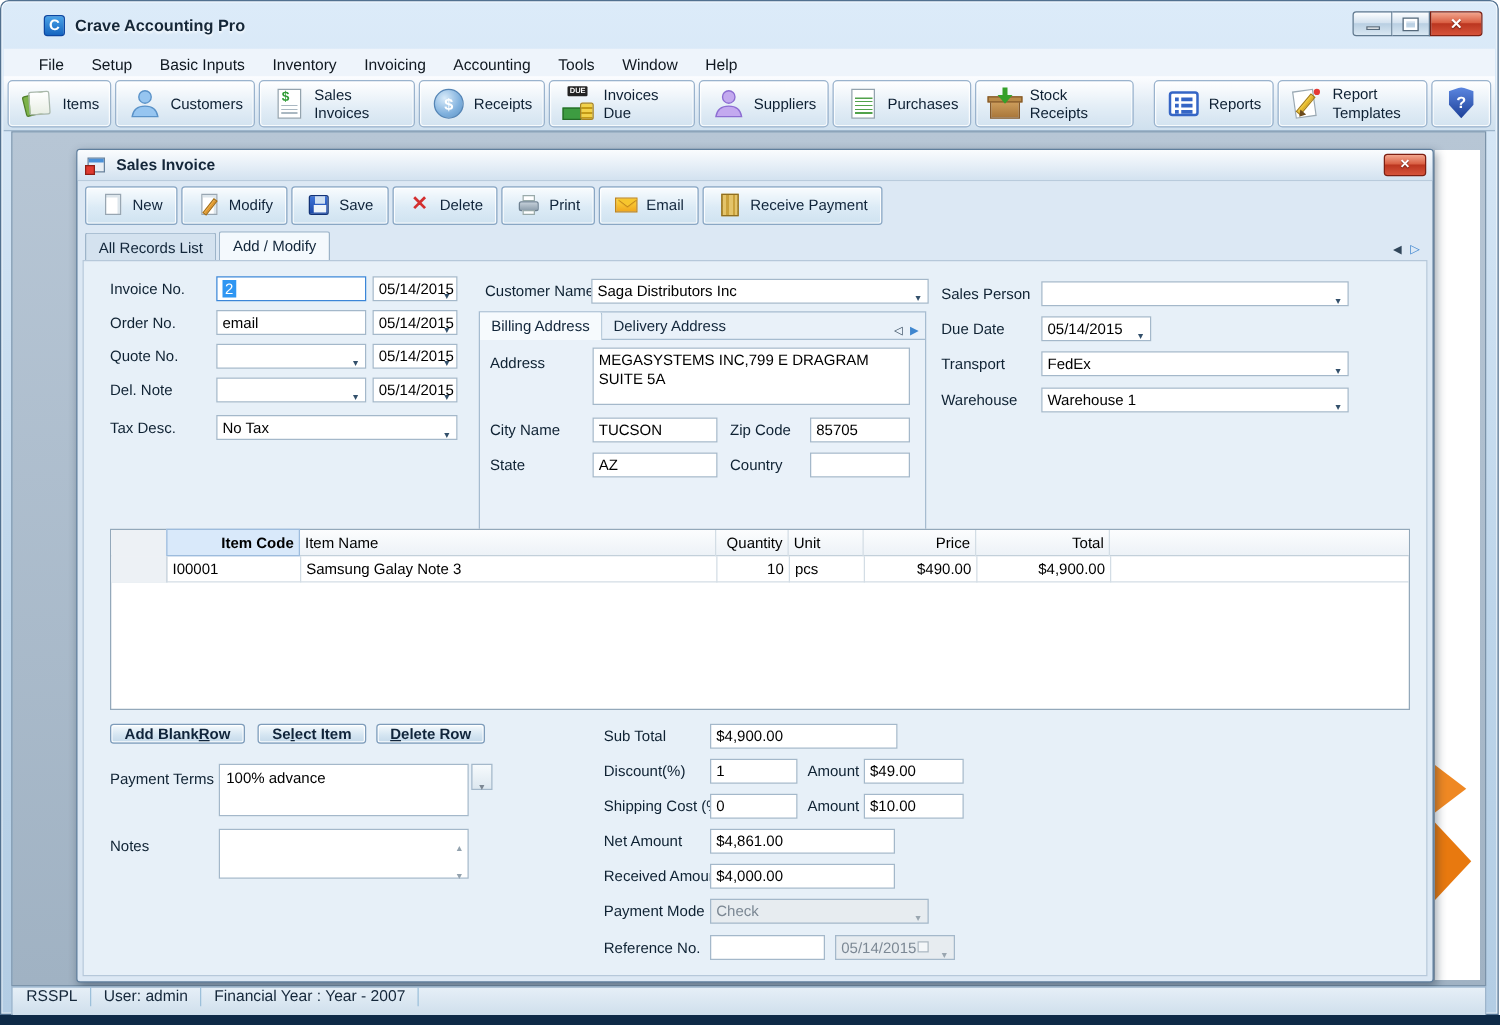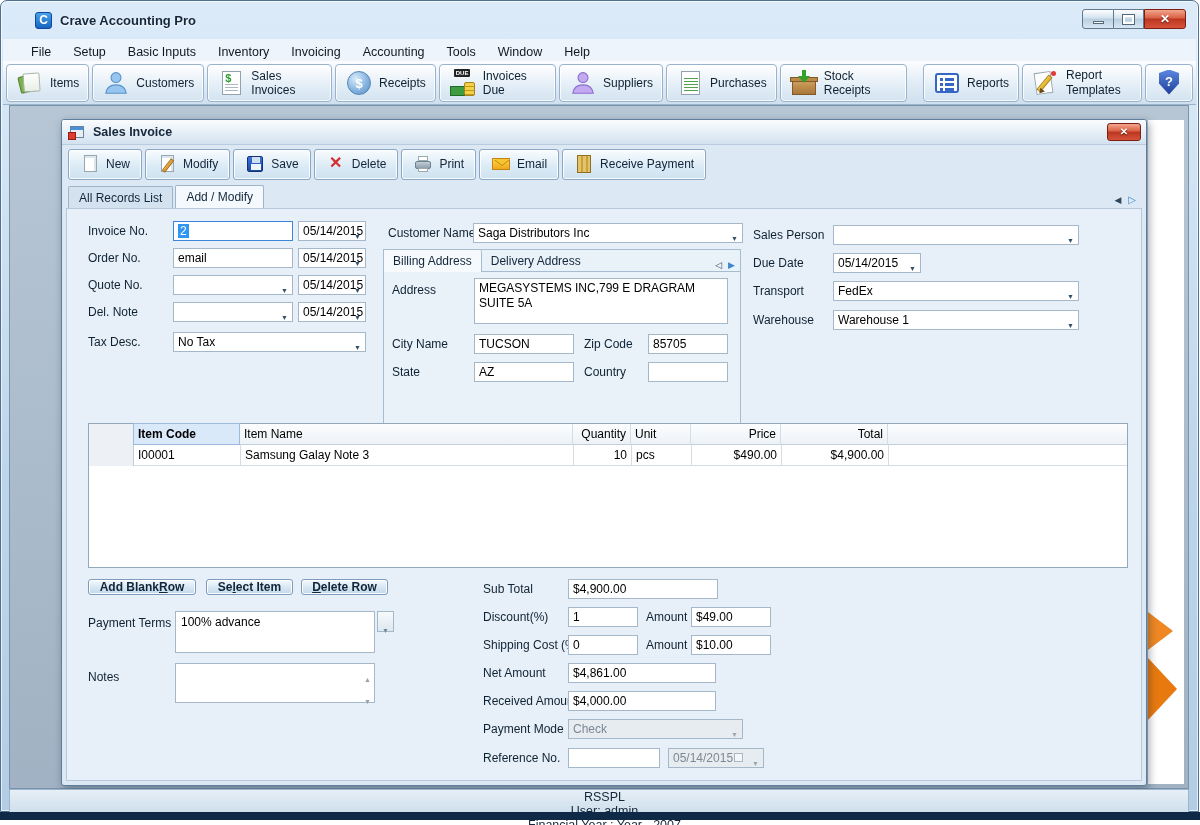--- a/index.html
+++ b/index.html
@@ -163,21 +163,21 @@
   .g-head { background:linear-gradient(#fcfdfe,#edf2f7); border-bottom:1px solid #c3d0da; }
   .g-cell { height:21px; border-right:1px solid #d3dde5; font-size:12px; line-height:20px; padding:0 4px; overflow:hidden; white-space:nowrap; }
   .g-sel { width:45px; background:#edf1f5; border-right:1px solid #c3d0da; }
   .c-code { width:107px; }
   .c-name { width:333px; }
   .c-qty { width:58px; text-align:right; }
   .c-unit { width:60px; }
   .c-price { width:90px; text-align:right; }
   .c-total { width:107px; text-align:right; }
   .c-fill { flex:1; border-right:none; }
-  .h-code { background:#d9e9fa; border:1px solid #9dbcdd; margin:-1px 0 15px -1px; height:22px; font-weight:bold; text-align:left; }
+  .h-code { background:#d9e9fa; border:1px solid #9dbcdd; margin:-1px 0 15px -1px; height:22px; font-weight:bold; text-align:right; }
 
   
   .row-btn { position:absolute; top:370px; height:16px; border:1px solid #7e9cba; border-radius:3px;
              background:linear-gradient(#f5fafd,#d6e6f2 55%,#c4d9ea);
              box-shadow:inset 0 0 0 1px rgba(255,255,255,.9); font-size:12px; font-weight:bold; color:#10243a;
              display:flex; align-items:center; justify-content:center; }
 
   .pt-box { position:absolute; left:108px; top:402px; width:200px; height:42px; background:#fff; border:1px solid #a4b8ca; font-size:12px; padding:3px 5px; }
   .dd-mini { position:absolute; left:310px; top:402px; width:17px; height:21px; border:1px solid #a4b8ca;
              background:linear-gradient(#f6fafc,#dde8f0); }
@@ -188,21 +188,21 @@
   .spin span::before { font-size:7px; color:#93a2ae; }
   .spin-up::before { content:"\25B2"; }
   .spin-down::before { content:"\25BC"; }
 
   
   .mini-check { display:inline-block; width:9px; height:9px; border:1px solid #aab6c0; background:#f4f7f9; margin-right:4px; }
 
   
   .statusbar { position:absolute; left:8px; right:9px; top:788px; height:24px;
                background:linear-gradient(#e6eff7,#cfdfec); border:1px solid #9db5cb;
-               display:flex; align-items:center; font-size:12.5px; color:#15273a; padding-left:11px;flex-direction:column; }
+               display:flex; font-size:12.5px; color:#15273a; padding-left:11px; }
   .sb-sep { width:1px; height:15px; background:#9cc0da; margin:0 10px; }
 </style>
 </head>
 <body>
 
 <div class="screen">
   <div class="win">
 
     <div class="titlebar">
       <div class="app-logo">C</div>

